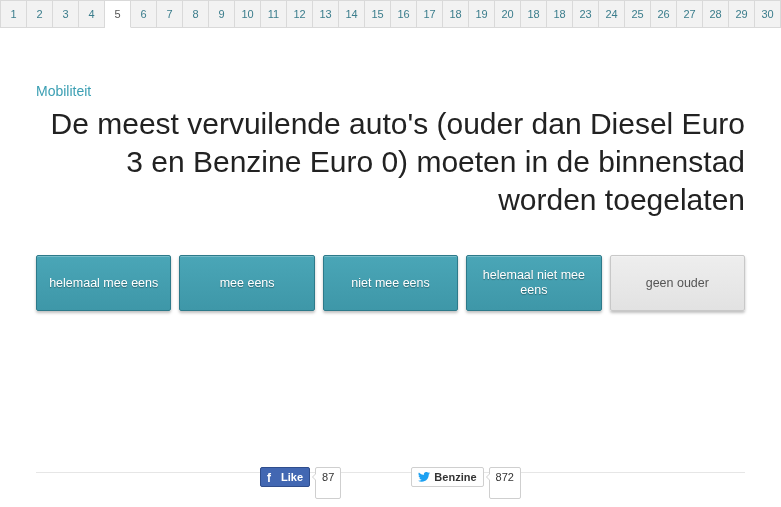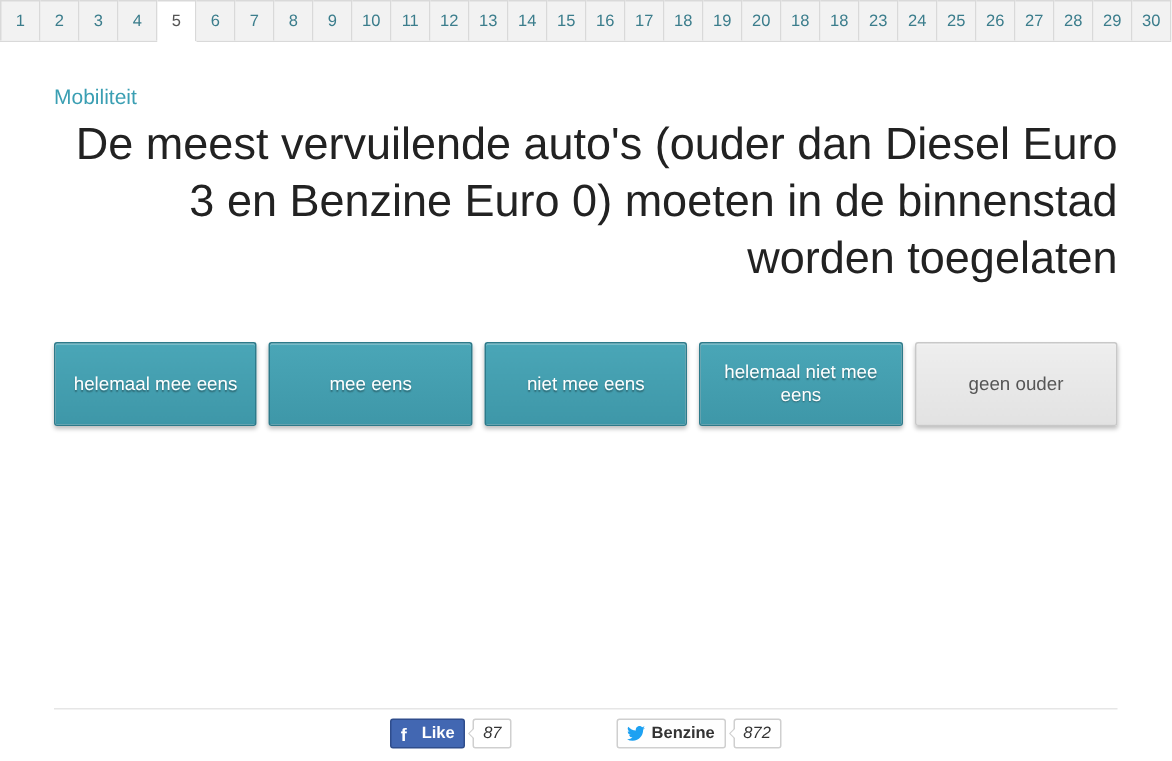--- a/index.html
+++ b/index.html
@@ -40,20 +40,21 @@
 
   .content {
     padding: 28px 36px 0 36px;
   }
 
   .category {
     font-size: 14px;
     color: #3b9fb3;
     margin-bottom: 6px;
     font-weight: 400;
+    margin-top: 27px;
   }
 
   h1.question {
     font-size: 30px;
     line-height: 38px;
     font-weight: 400;
     color: #222;
     margin-bottom: 36px;
     font-family: "Segoe UI Light", "Segoe UI", "Lucida Grande", sans-serif;
     text-align: right;
@@ -116,30 +117,29 @@
     background: #4267B2;
     color: #fff;
     border: 1px solid #2f4d8c;
   }
   .share.tw .btn {
     background: #fefefe;
     color: #333;
     border: 1px solid #cfcfcf;
   }
   .share .count {
-    height: 20px;
+    height: 32px;
     line-height: 18px;
     padding: 0 6px;
     border: 1px solid #cfcfcf;
     border-radius: 2px;
     font-size: 11px;
     color: #333;
     background: #fff;
     position: relative;
-    font-style: italic;
   }
   .share .count::before {
     content: "";
     position: absolute;
     left: -4px;
     top: 5px;
     border: 4px solid transparent;
     border-right-color: #cfcfcf;
     border-left: none;
   }

